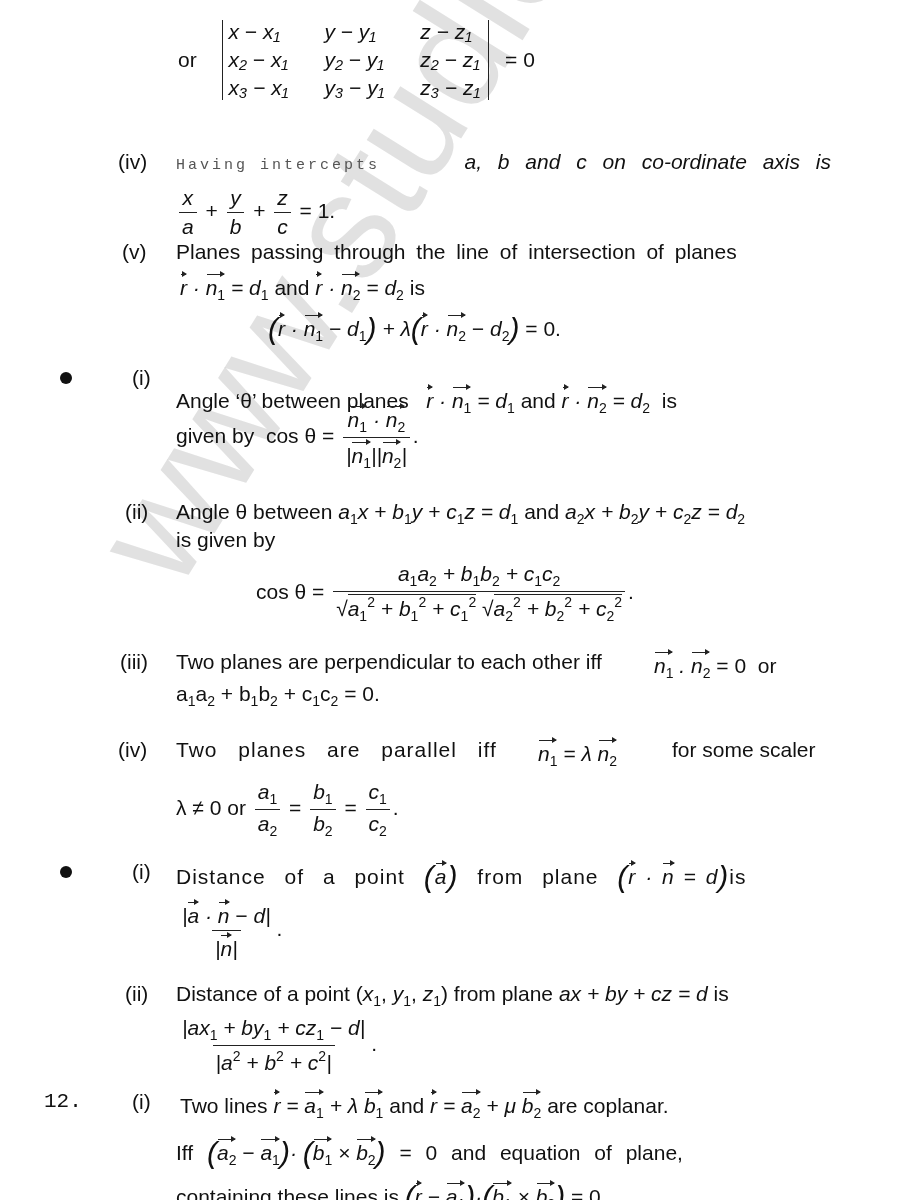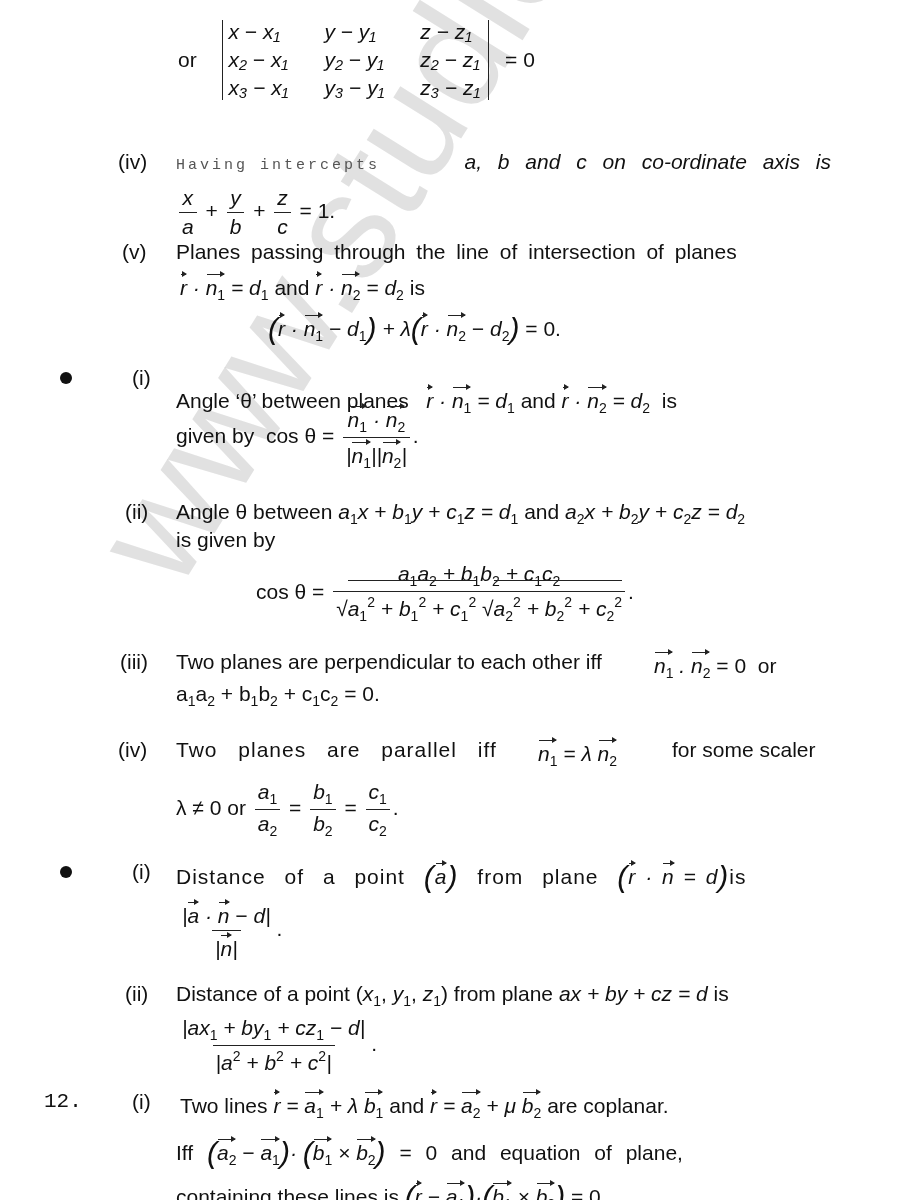--- a/index.html
+++ b/index.html
@@ -13,21 +13,21 @@
   .vec::before{content:"";position:absolute;left:1px;right:1px;top:2px;border-top:1px solid #222;}
   .vec::after{content:"";position:absolute;right:0;top:-1px;border-left:5px solid #222;border-top:3px solid transparent;border-bottom:3px solid transparent;}
   .frac{display:inline-flex;flex-direction:column;align-items:center;vertical-align:middle;margin:0 3px;}
   .frac .num{padding:0 3px 2px;}
   .frac .den{border-top:1.5px solid #222;padding:2px 3px 0;}
   .paren{font-size:30px;font-weight:300;vertical-align:-3px;}
   .mono{font-family:"Liberation Mono",monospace;font-size:15px;color:#555;letter-spacing:3px;}
   .det{display:inline-grid;grid-template-columns:auto auto auto;column-gap:36px;row-gap:4px;
        border-left:1.5px solid #222;border-right:1.5px solid #222;padding:0 8px 0 6px;vertical-align:middle;}
   .bullet{width:12px;height:12px;border-radius:50%;background:#111;}
-  .sqrt{border-top:1.5px solid #222;padding-top:16px;}
+  .sqrt{border-top:1.5px solid #222;padding-top:2px;}
   .watermark{position:absolute;left:60px;top:520px;font-size:150px;font-family:"Liberation Sans",sans-serif;
        color:rgba(200,200,200,0.55);transform:rotate(-58deg);transform-origin:left top;white-space:nowrap;pointer-events:none;}
   .watermark-wrap{position:absolute;left:0;top:0;width:923px;height:1200px;pointer-events:none;}
 </style>
 </head>
 <body>
 
 <div class="watermark-wrap">
   <div class="watermark">www.studiestoday.com</div>
 </div>

